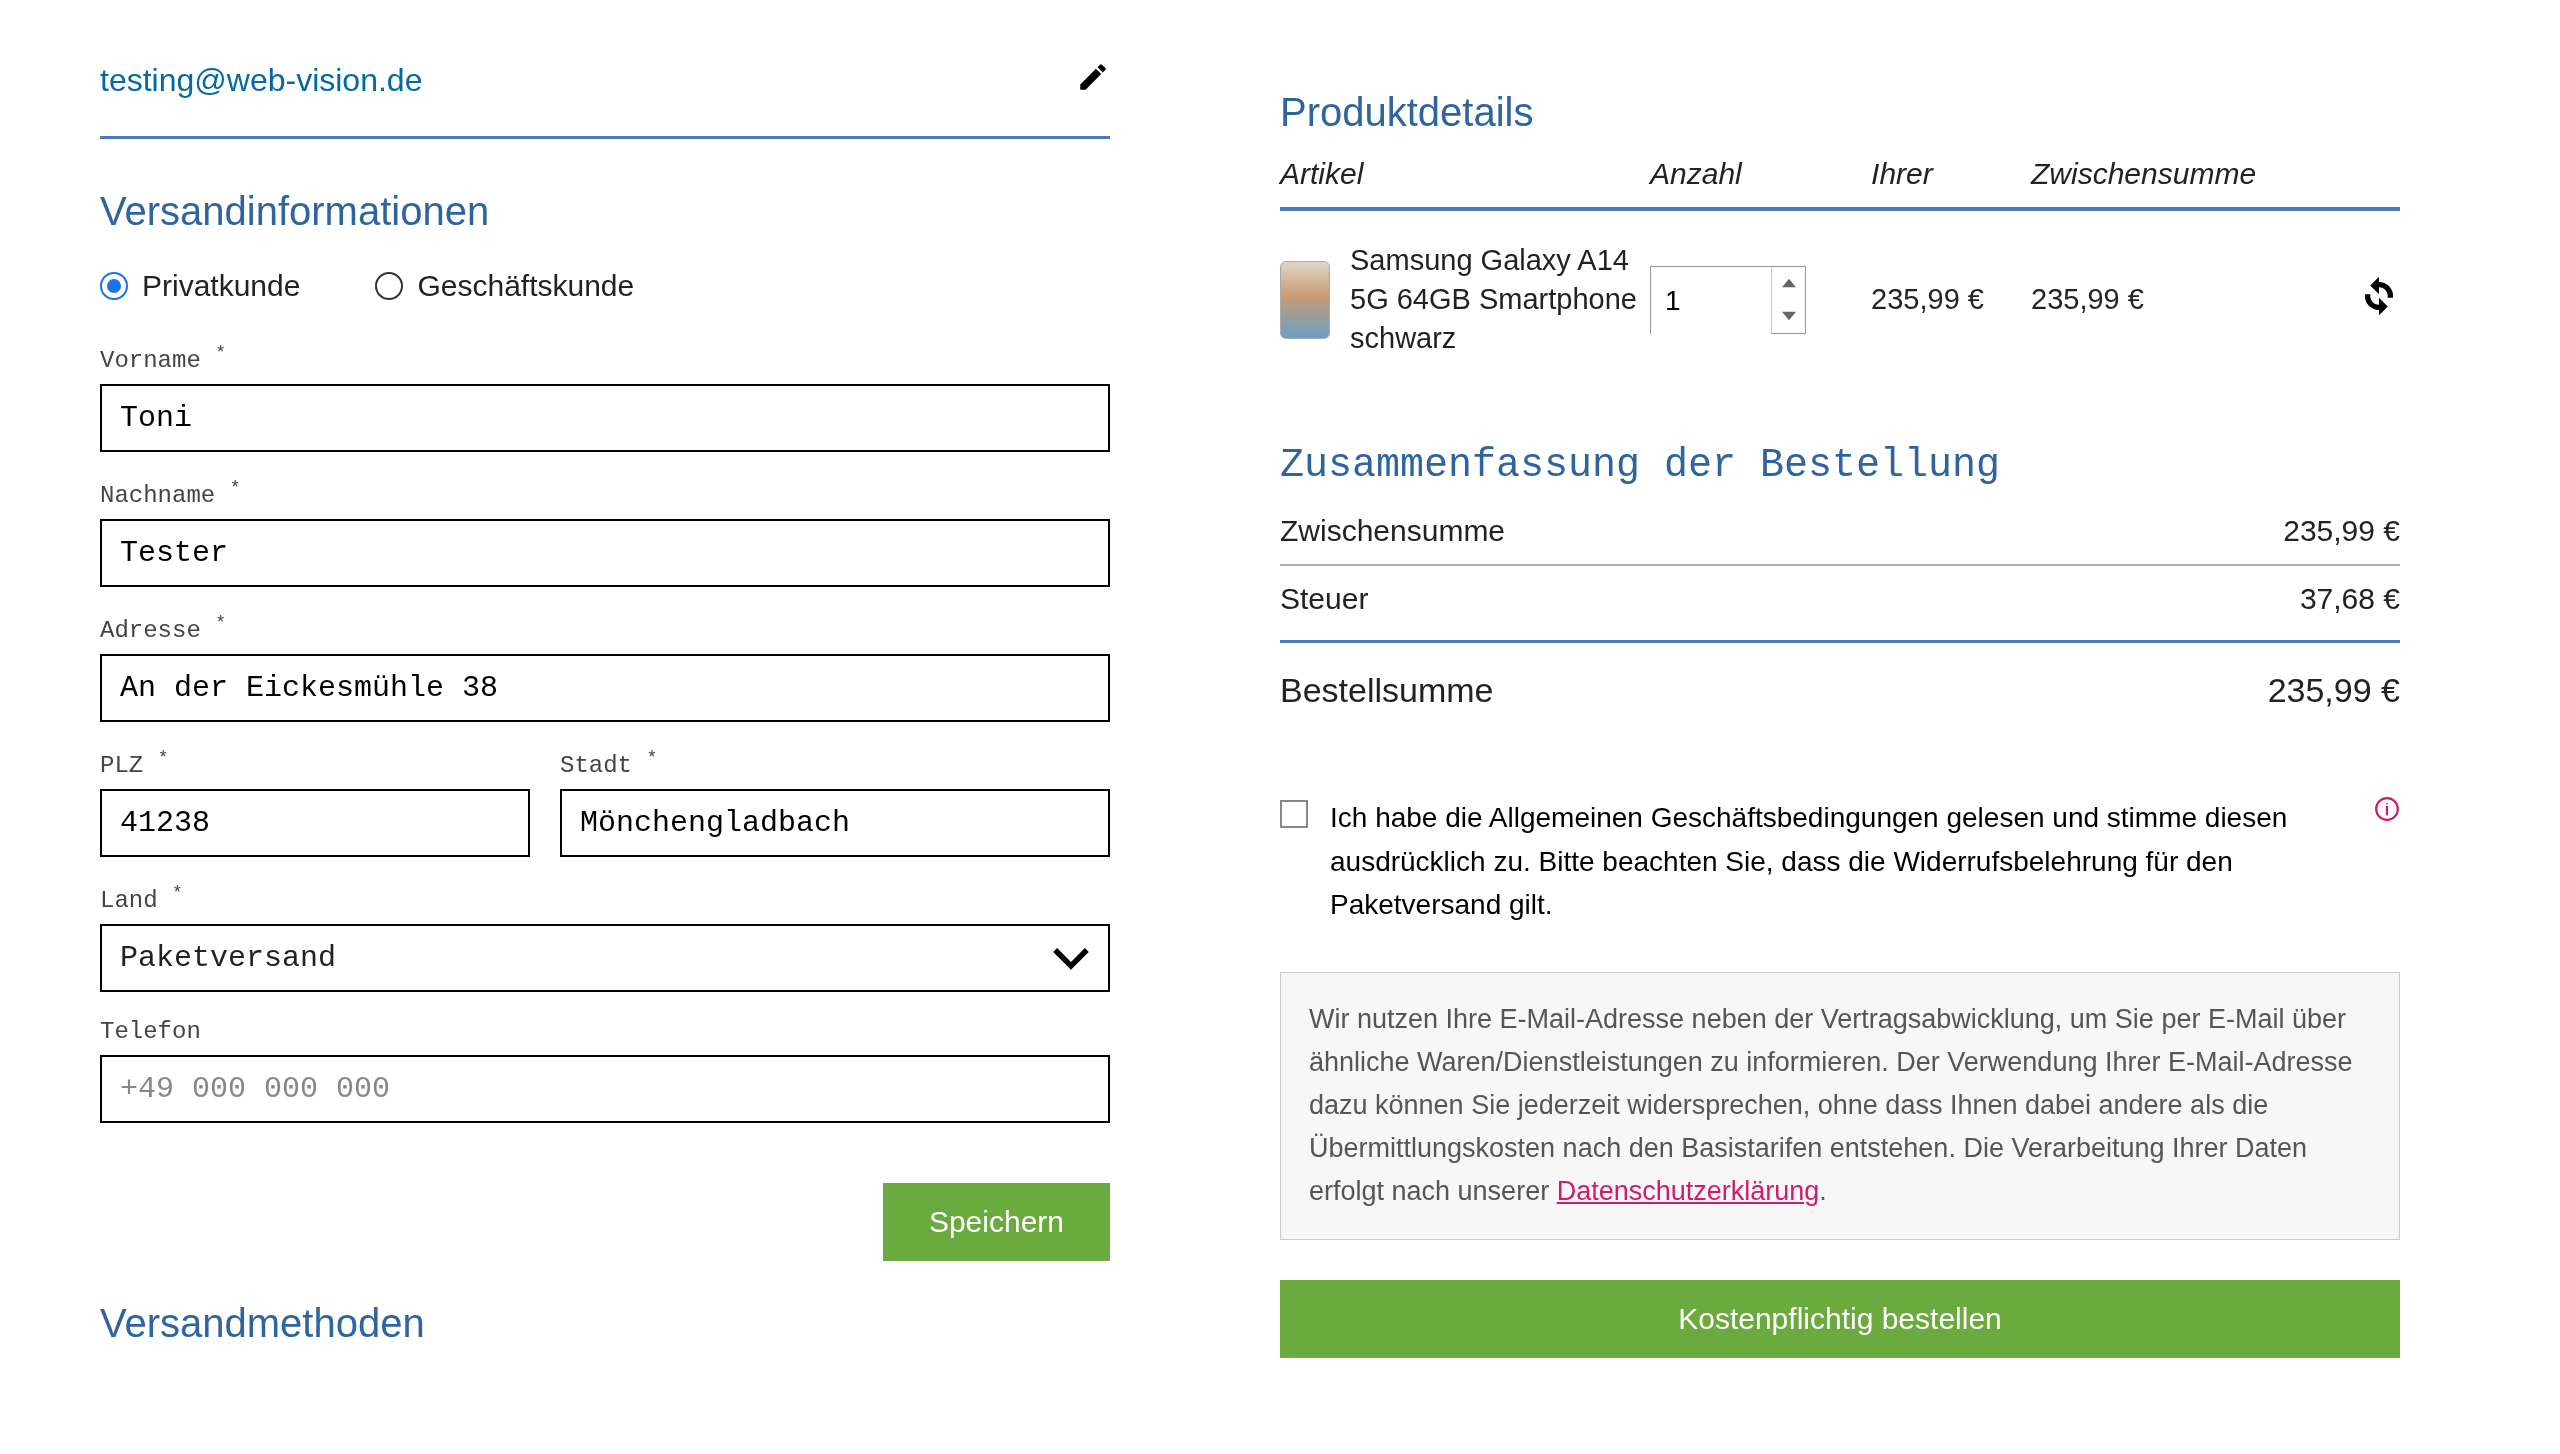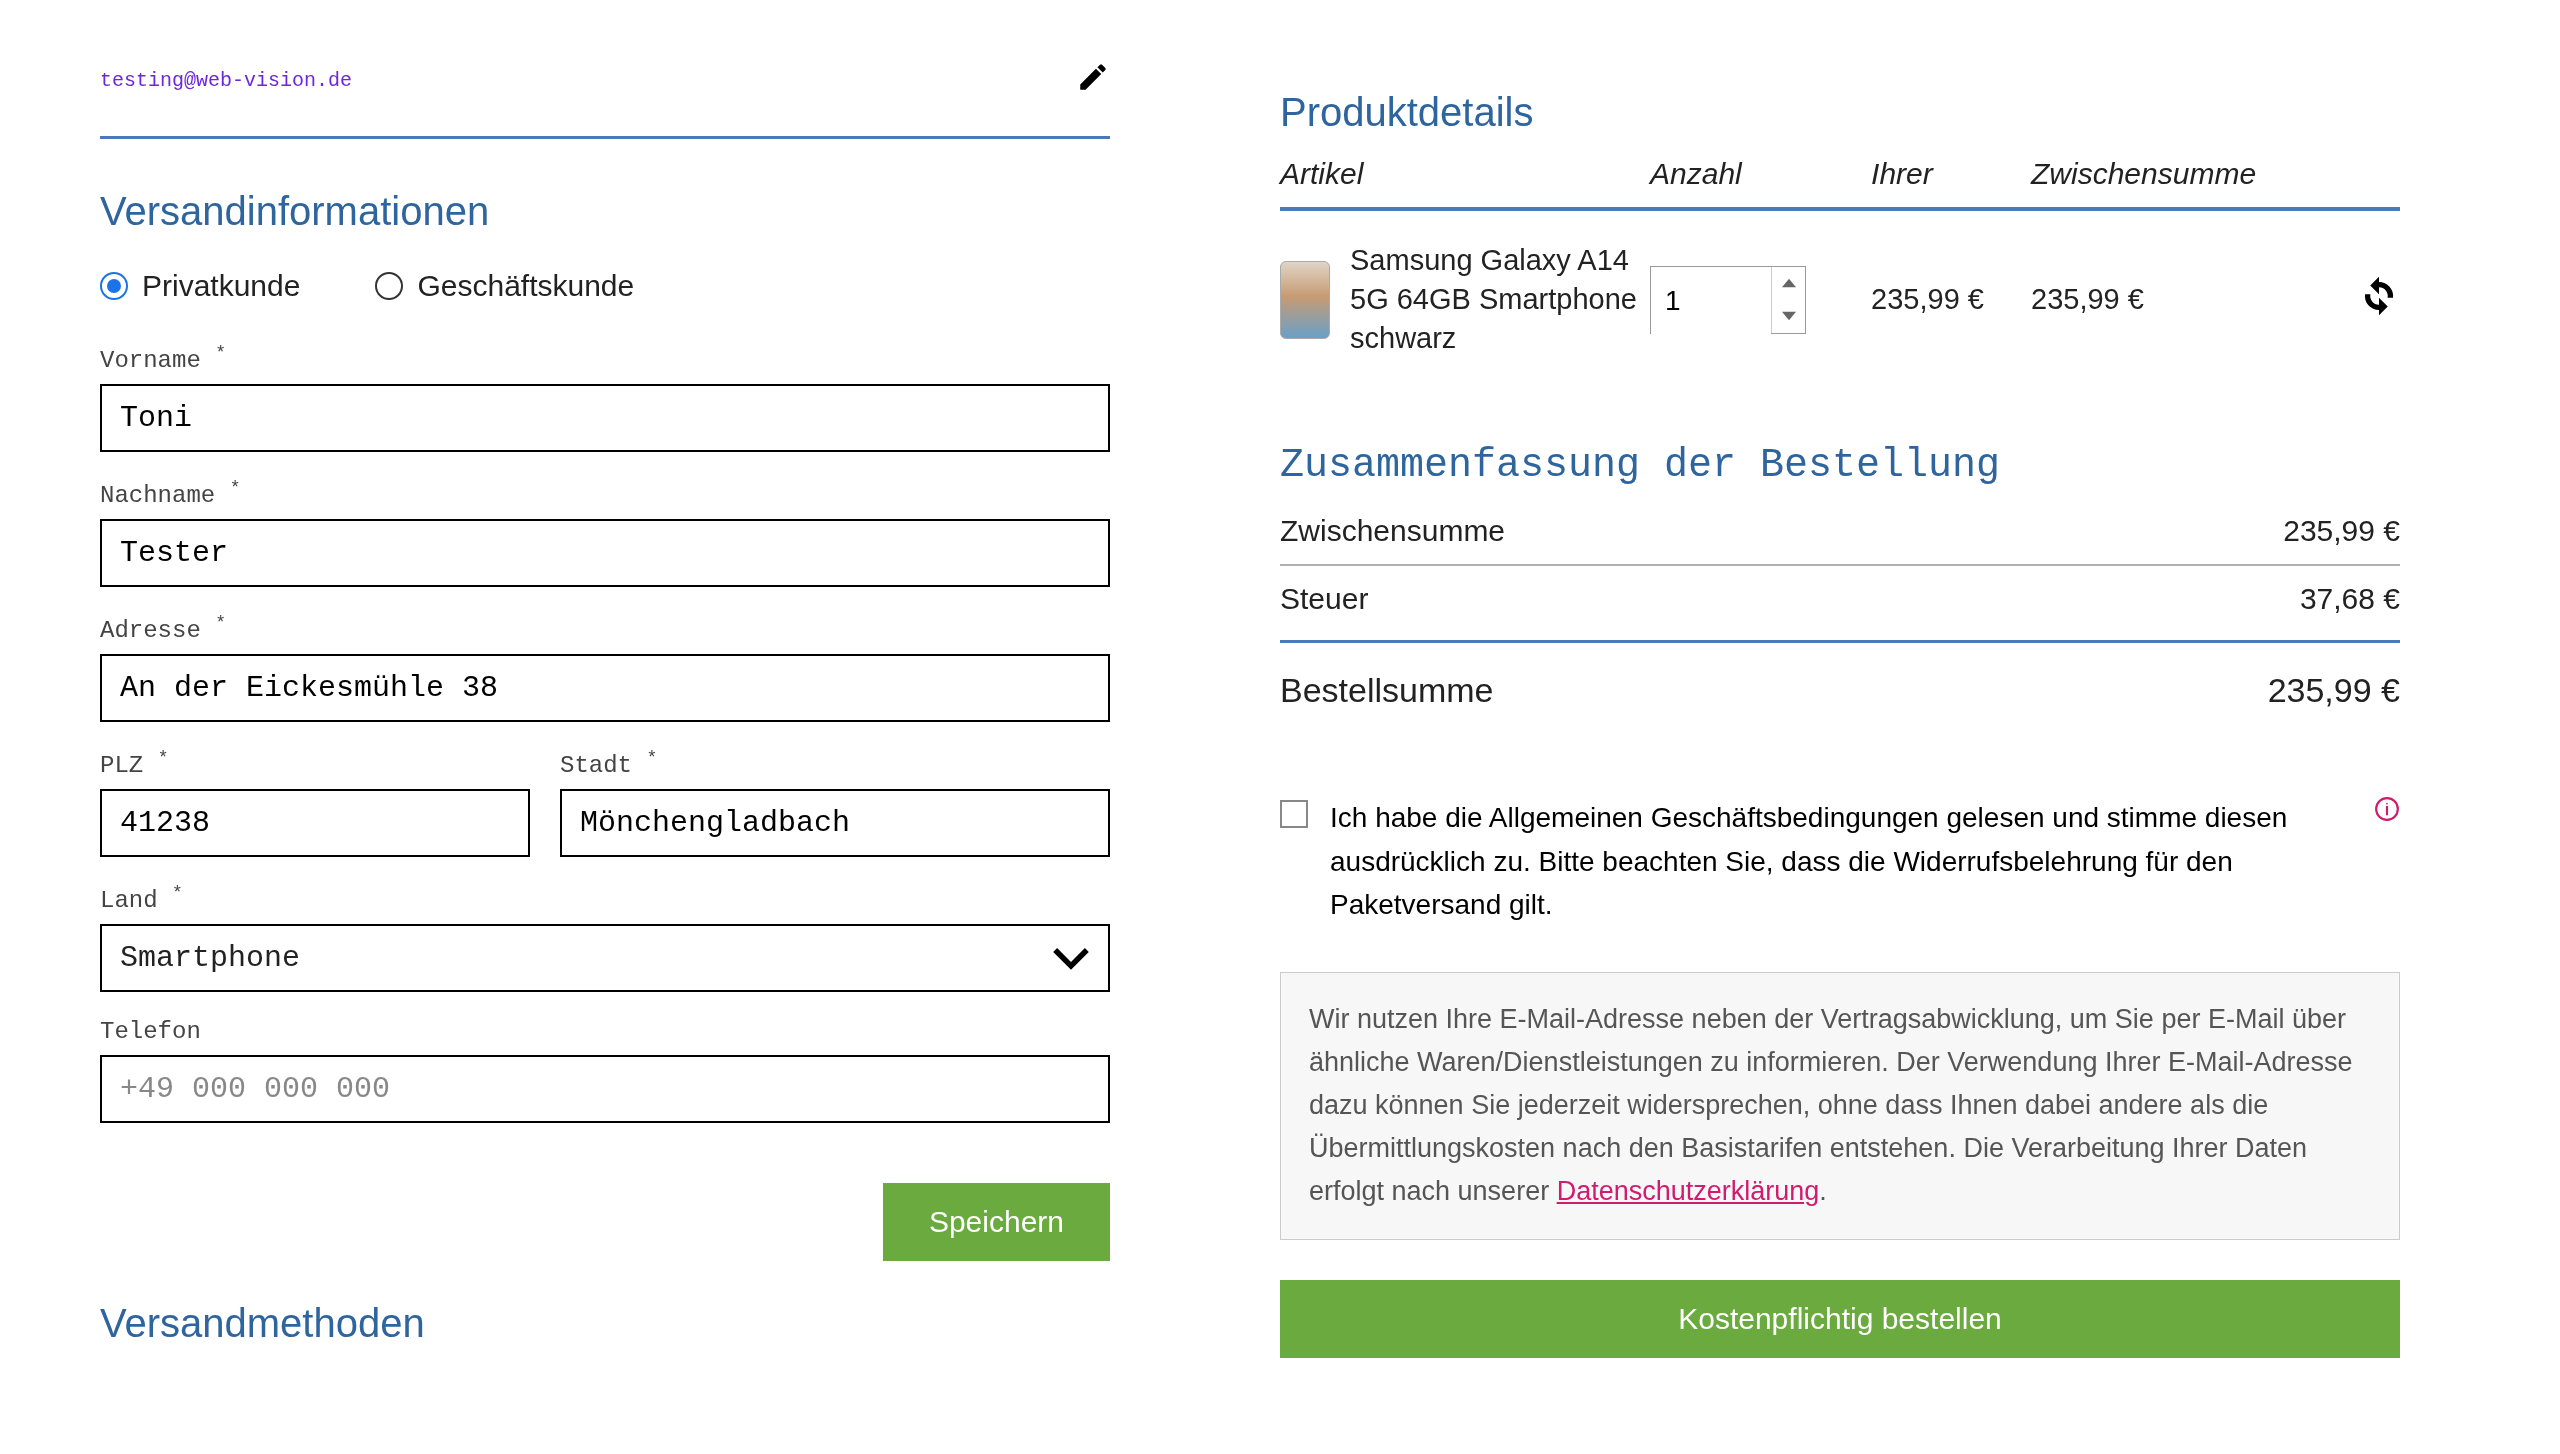--- a/index.html
+++ b/index.html
@@ -12,21 +12,21 @@
       height: 1454px;
       padding: 60px 0 0 100px;
       display: flex;
       gap: 170px;
     }
     .left { width: 1010px; flex: 0 0 1010px; }
     .right { width: 1120px; flex: 0 0 1120px; }
 
     
     .email-row { display: flex; align-items: center; justify-content: space-between; border-bottom: 3px solid #4a7bb8; padding-bottom: 35px; margin-bottom: 50px; }
-    .email-text { font-size: 20px; color: #6d28d9; font-family: Liberation Mono, monospace; }
+    .email-text { font-size: 32px; color: #0369a1; }
     .edit-btn { cursor: pointer; }
     .edit-btn svg { width: 34px; height: 34px; fill: #000; }
 
     h2 { font-size: 40px; font-weight: 400; color: #2f659e; margin-bottom: 35px; }
 
     
     .radios { display: flex; gap: 75px; margin-bottom: 40px; align-items: center; }
     .radio { display: flex; align-items: center; gap: 14px; cursor: pointer; font-size: 30px; }
     .radio-circle { width: 28px; height: 28px; border-radius: 50%; border: 2.5px solid #333; position: relative; }
     .radio-circle.checked { border-color: #1a73e8; }
@@ -131,21 +131,21 @@
     </div>
     <div class="field">
       <label><span>Stadt</span> <span class="star">*</span></label>
       <input type="text" value="Mönchengladbach" style="">
     </div>
   </div>
 
   <div class="field">
     <label><span>Land</span> <span class="star">*</span></label>
     <div class="select-box">
-      <span>Smartphone</span>
+      <span>Paketversand</span>
       <svg viewBox="0 0 24 14">
           <polyline points="2,2 12,12 22,2"></polyline>
         </svg>
     </div>
   </div>
 
   <div class="field">
     <label>Telefon</label>
     <input type="text" placeholder="+49 000 000 000" style="">
   </div>

